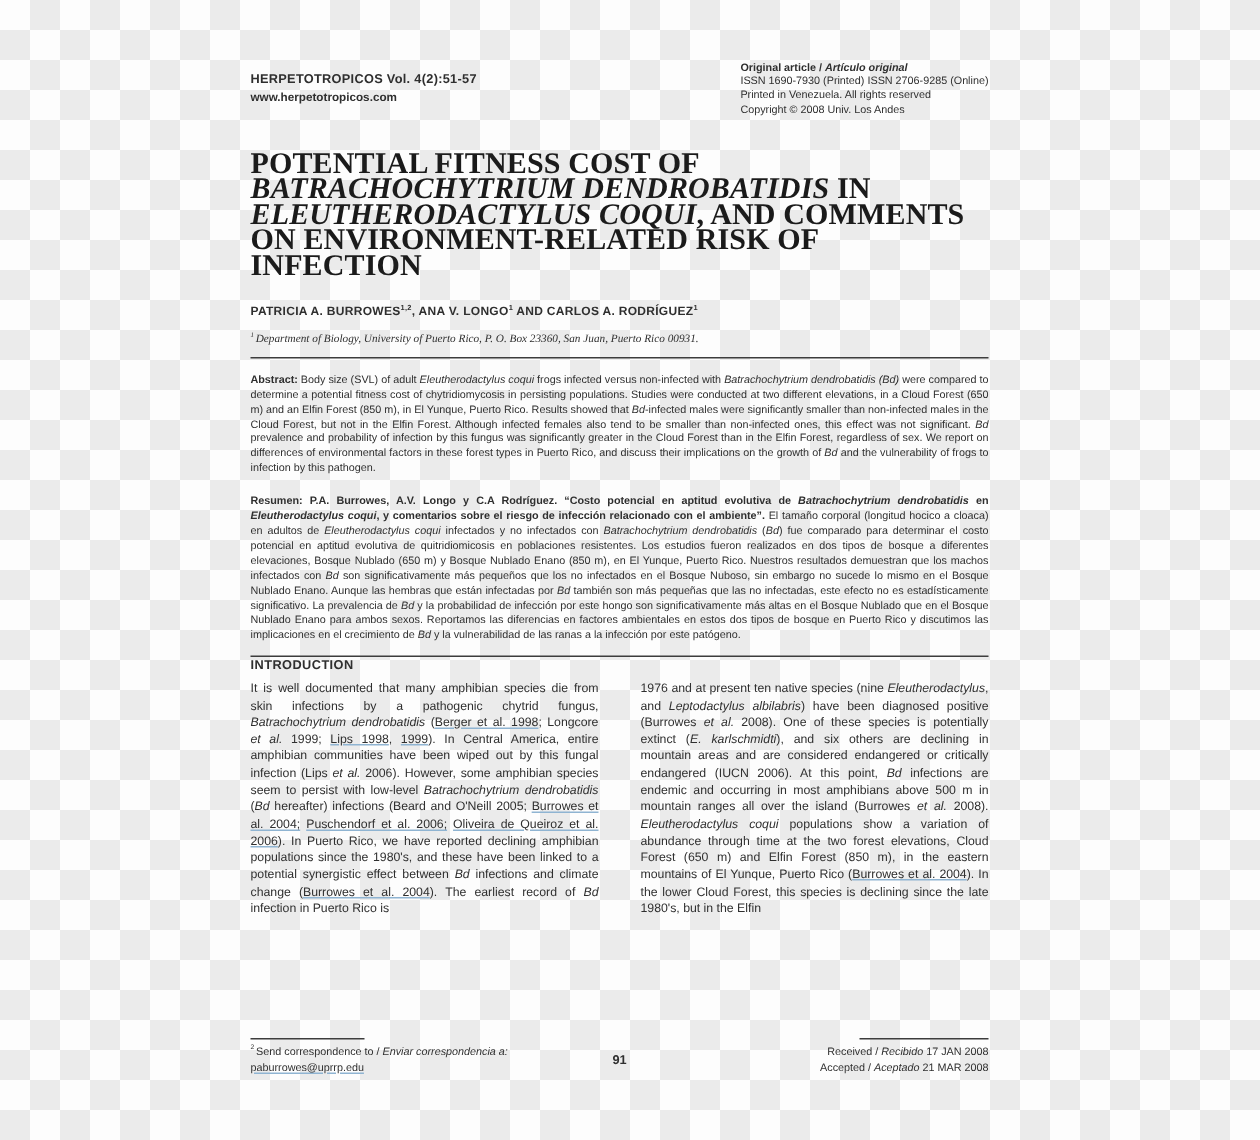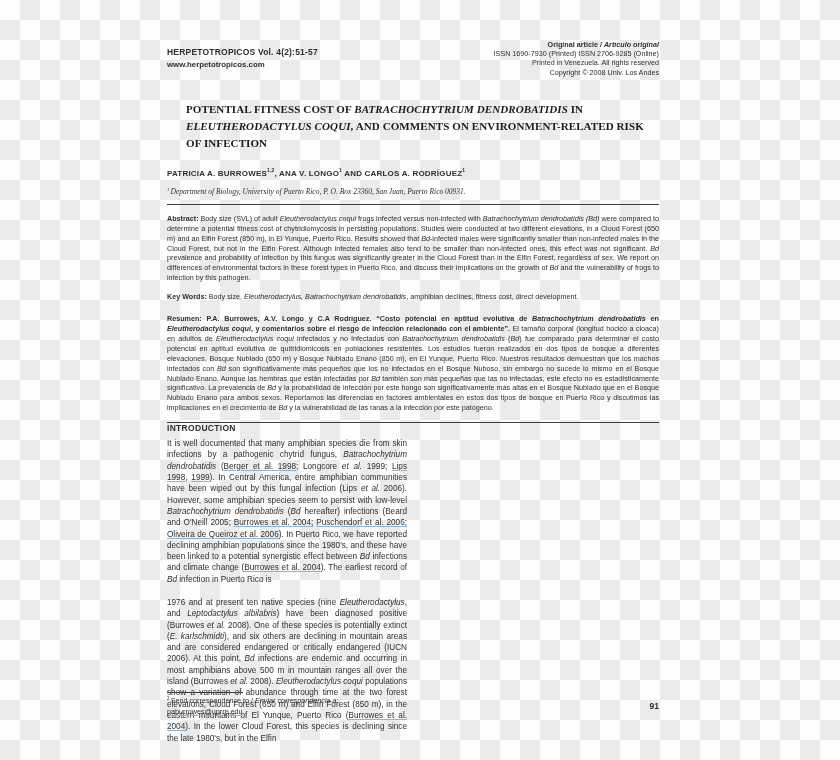--- a/index.html
+++ b/index.html
@@ -16,34 +16,34 @@
     position:relative;width:840px;height:760px;overflow:hidden;
     background-image:conic-gradient(var(--checker-dark) 0 25%, var(--checker-light) 0 50%, var(--checker-dark) 0 75%, var(--checker-light) 0);
     background-size:40px 40px;
     color:var(--text);
   }
   .content{position:absolute;left:167px;top:0;width:492px;}
   .header{display:flex;justify-content:space-between;margin-top:40px;}
   .header-left{padding-top:7px;}
   .journal{font-size:8.5px;font-weight:bold;letter-spacing:.2px;}
   .website{font-size:7.8px;margin-top:3px;font-weight:bold;}
-  .header-right{text-align:right;font-size:7.2px;line-height:9.2px;}
+  .header-right{text-align:left;font-size:7.2px;line-height:9.2px;}
   .art-type{font-weight:bold;}
-  .title{margin-top:24px;font-family:"Liberation Serif",serif;font-weight:bold;font-size:11px;line-height:17px;color:var(--title-text);letter-spacing:.1px;margin-left:19px;}
+  .title{margin-top:24px;font-family:"Liberation Serif",serif;font-weight:bold;font-size:20px;line-height:17px;color:var(--title-text);letter-spacing:.1px;}
   .authors{margin-top:17px;font-size:8px;font-weight:bold;letter-spacing:.2px;}
   .affiliation{margin-top:9px;font-family:"Liberation Serif",serif;font-style:italic;font-size:7.5px;}
   .rule{border:none;border-top:1.6px solid var(--rule);margin-top:8px;}
   .para{font-size:7.2px;line-height:9.9px;text-align:justify;}
   .abstract{margin-top:9px;}
   .keywords{margin-top:9px;}
   .resumen{margin-top:12px;}
   .palabras{margin-top:9px;}
   .rule2{margin-top:9px;}
   .intro-heading{font-size:8.5px;font-weight:bold;letter-spacing:.3px;}
-  .columns{display:flex;gap:12px;margin-top:5px;flex-direction:column;}
+  .columns{display:flex;gap:28px;margin-top:5px;}
   .col{width:240px;font-size:8.2px;line-height:11.3px;text-align:justify;}
   .footer{position:absolute;left:167px;top:692px;width:492px;display:flex;justify-content:space-between;font-size:7.2px;line-height:10.5px;}
   .footer-left{width:200px;}
   .footer-center{font-weight:bold;font-size:8.5px;padding-top:9px;}
   .footer-right{width:200px;text-align:right;}
   .frule{border:none;border-top:1.4px solid var(--rule);margin-bottom:3px;}
   .frule-left{width:76px;}
   .frule-right{width:86px;margin-left:auto;}
   
   .b{font-weight:bold;}
@@ -74,21 +74,20 @@
     <h1 class="title"><span>POTENTIAL FITNESS COST OF </span><span class="i">BATRACHOCHYTRIUM DENDROBATIDIS</span><span> IN </span><span class="i">ELEUTHERODACTYLUS COQUI</span><span>, AND COMMENTS ON ENVIRONMENT-RELATED RISK OF INFECTION</span></h1>
 
     <div class="authors"><span>PATRICIA A. BURROWES</span><span class="sup">1,2</span><span>, ANA V. LONGO</span><span class="sup">1</span><span>  AND CARLOS A. RODRÍGUEZ</span><span class="sup">1</span></div>
 
     <div class="affiliation"><span class="sup">1 </span><span>Department of Biology, University of Puerto Rico, P. O. Box 23360, San Juan, Puerto Rico 00931.</span></div>
 
     <hr class="rule">
 
     <p class="para abstract"><span class="b">Abstract: </span><span>Body size (SVL) of adult </span><span class="i">Eleutherodactylus coqui</span><span> frogs infected versus non-infected with </span><span class="i">Batrachochytrium dendrobatidis (Bd)</span><span> were compared to determine a potential fitness cost of chytridiomycosis in persisting populations. Studies were conducted at two different elevations, in a Cloud Forest (650 m) and an Elfin Forest (850 m), in El Yunque, Puerto Rico. Results showed that </span><span class="i">Bd</span><span>-infected males were significantly smaller than non-infected males in the Cloud Forest, but not in the Elfin Forest. Although infected females also tend to be smaller than non-infected ones, this effect was not significant. </span><span class="i">Bd</span><span> prevalence and probability of infection by this fungus was significantly greater in the Cloud Forest than in the Elfin Forest, regardless of sex. We report on differences of environmental factors in these forest types in Puerto Rico, and discuss their implications on the growth of </span><span class="i">Bd</span><span> and the vulnerability of frogs to infection by this pathogen.</span></p>
 
-    <p class="para keywords"><span class="b">Key Words: </span><span>Body size, </span><span class="i">Eleutherodactylus, Batrachochytrium dendrobatidis</span><span>, amphibian declines, fitness cost, direct development.</span></p>
 
     <p class="para resumen"><span class="b">Resumen: </span><span class="b">P.A. Burrowes, A.V. Longo y C.A Rodríguez. “Costo potencial en aptitud evolutiva de </span><span class="bi">Batrachochytrium dendrobatidis</span><span class="b"> en </span><span class="bi">Eleutherodactylus coqui</span><span class="b">, y comentarios sobre el riesgo de infección relacionado con el ambiente”. </span><span>El tamaño corporal (longitud hocico a cloaca) en adultos de </span><span class="i">Eleutherodactylus coqui</span><span> infectados y no infectados con </span><span class="i">Batrachochytrium dendrobatidis</span><span> (</span><span class="i">Bd</span><span>) fue comparado para determinar el costo potencial en aptitud evolutiva de quitridiomicosis en poblaciones resistentes.  Los estudios fueron realizados en dos tipos de bosque a diferentes elevaciones, Bosque Nublado (650 m) y Bosque Nublado Enano (850 m), en El Yunque, Puerto Rico.  Nuestros resultados demuestran que los machos infectados con </span><span class="i">Bd</span><span> son significativamente más pequeños que los no infectados en el Bosque Nuboso, sin embargo no sucede lo mismo en el Bosque Nublado Enano.  Aunque las hembras que están infectadas por </span><span class="i">Bd</span><span> también son más pequeñas que las no infectadas, este efecto no es estadísticamente significativo. La prevalencia de </span><span class="i">Bd</span><span> y la probabilidad de infección por este hongo son significativamente más altas en el Bosque Nublado que en el Bosque Nublado Enano para ambos sexos.  Reportamos las diferencias en factores ambientales en estos dos tipos de bosque en Puerto Rico y discutimos las implicaciones en el crecimiento de </span><span class="i">Bd</span><span> y la vulnerabilidad de las ranas a la infección por este patógeno.</span></p>
 
 
     <hr class="rule rule2">
 
     <div class="intro-heading">INTRODUCTION</div>
 
     <div class="columns">
       <div class="col"><span>It is well documented that many amphibian species die from skin infections by a pathogenic chytrid fungus, </span><span class="i">Batrachochytrium dendrobatidis</span><span> (</span><span class="u">Berger et al. 1998</span><span>; Longcore </span><span class="i">et al.</span><span> 1999; </span><span class="u">Lips 1998</span><span>, </span><span class="u">1999</span><span>). In Central America, entire amphibian communities have been wiped out by this fungal infection (Lips </span><span class="i">et al.</span><span> 2006). However, some amphibian species seem to persist with low-level </span><span class="i">Batrachochytrium dendrobatidis</span><span> (</span><span class="i">Bd</span><span> hereafter) infections (Beard and O'Neill 2005; </span><span class="u">Burrowes et al. 2004;</span><span> </span><span class="u">Puschendorf et al. 2006;</span><span> </span><span class="u">Oliveira de Queiroz et al. 2006</span><span>).  In Puerto Rico, we have reported declining amphibian populations since the 1980's, and these have been linked to a potential synergistic effect between </span><span class="i">Bd</span><span> infections and climate change (</span><span class="u">Burrowes et al. 2004</span><span>). The earliest record of </span><span class="i">Bd</span><span> infection in Puerto Rico is</span></div>
@@ -97,14 +96,19 @@
 
   </div>
 
   <div class="footer">
     <div class="footer-left">
       <hr class="frule frule-left">
       <div><span class="sup">2 </span><span>Send correspondence to / </span><span class="i">Enviar correspondencia a:</span></div>
       <div class="u">paburrowes@uprrp.edu</div>
     </div>
     <div class="footer-center">91</div>
+    <div class="footer-right">
+      <hr class="frule frule-right">
+      <div><span>Received / </span><span class="i">Recibido</span><span>  17 JAN 2008</span></div>
+      <div><span>Accepted / </span><span class="i">Aceptado</span><span>  21 MAR 2008</span></div>
+    </div>
   </div>
 </div>
 
 </body></html>

